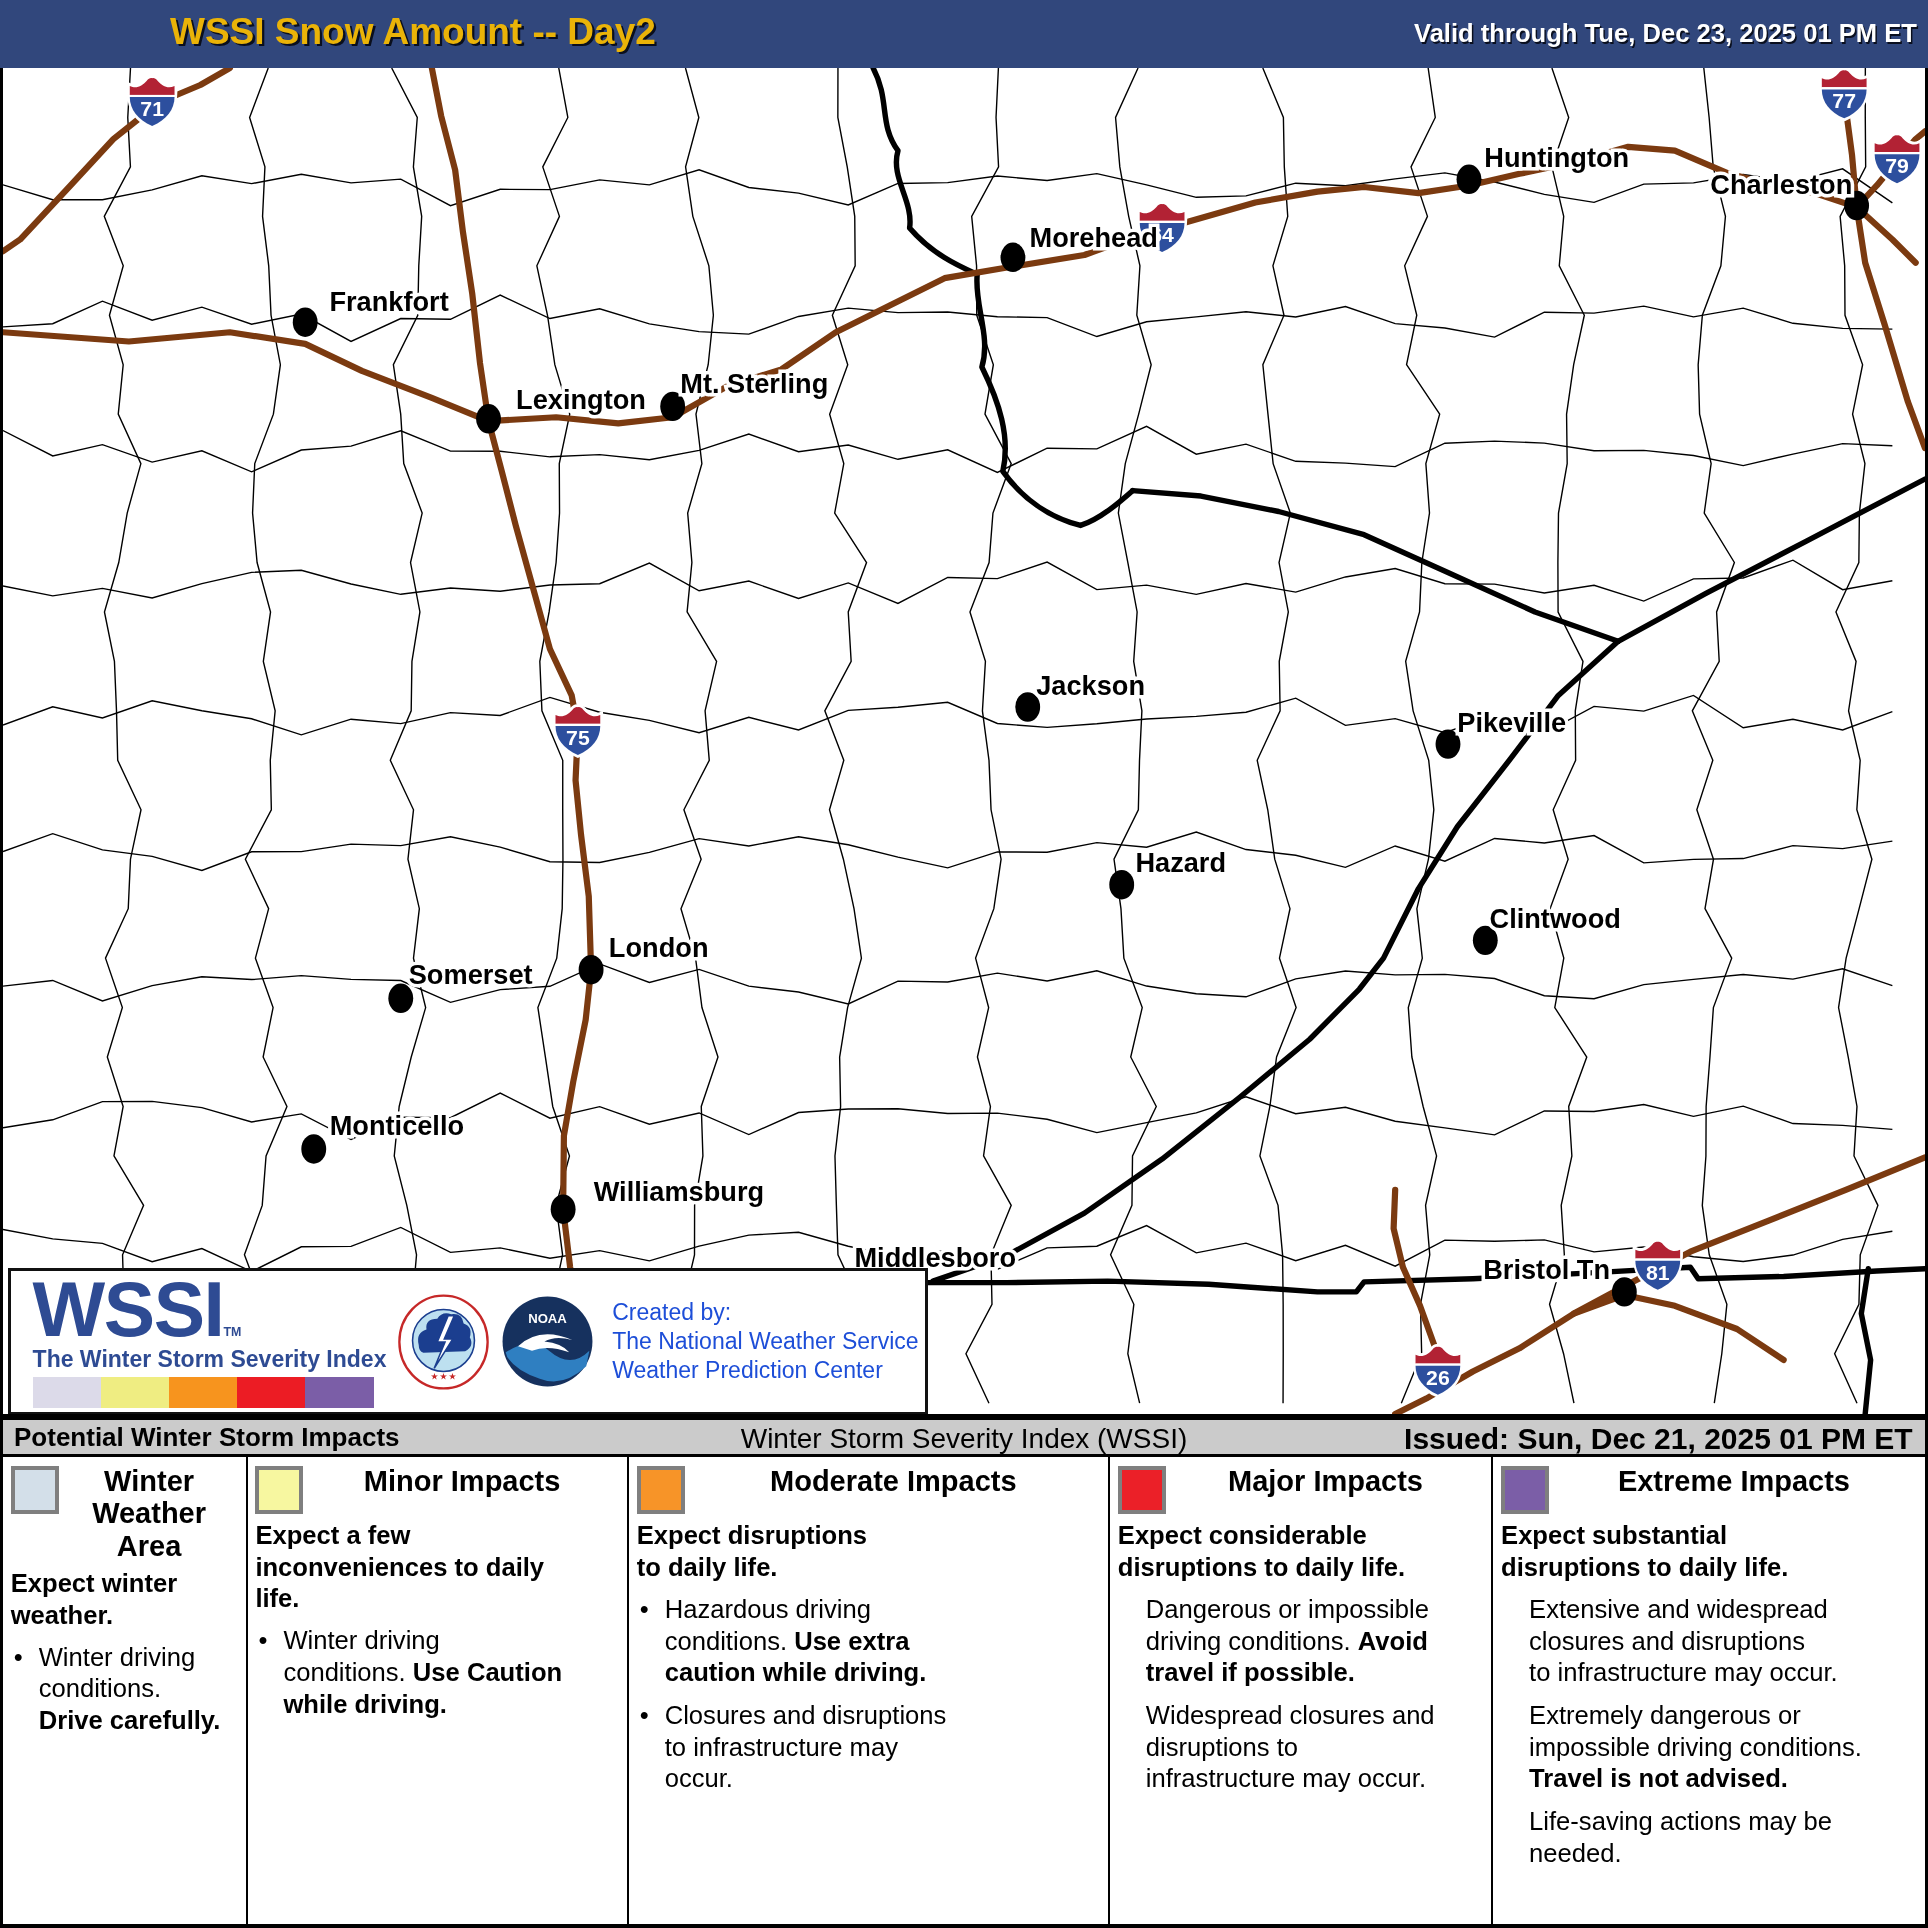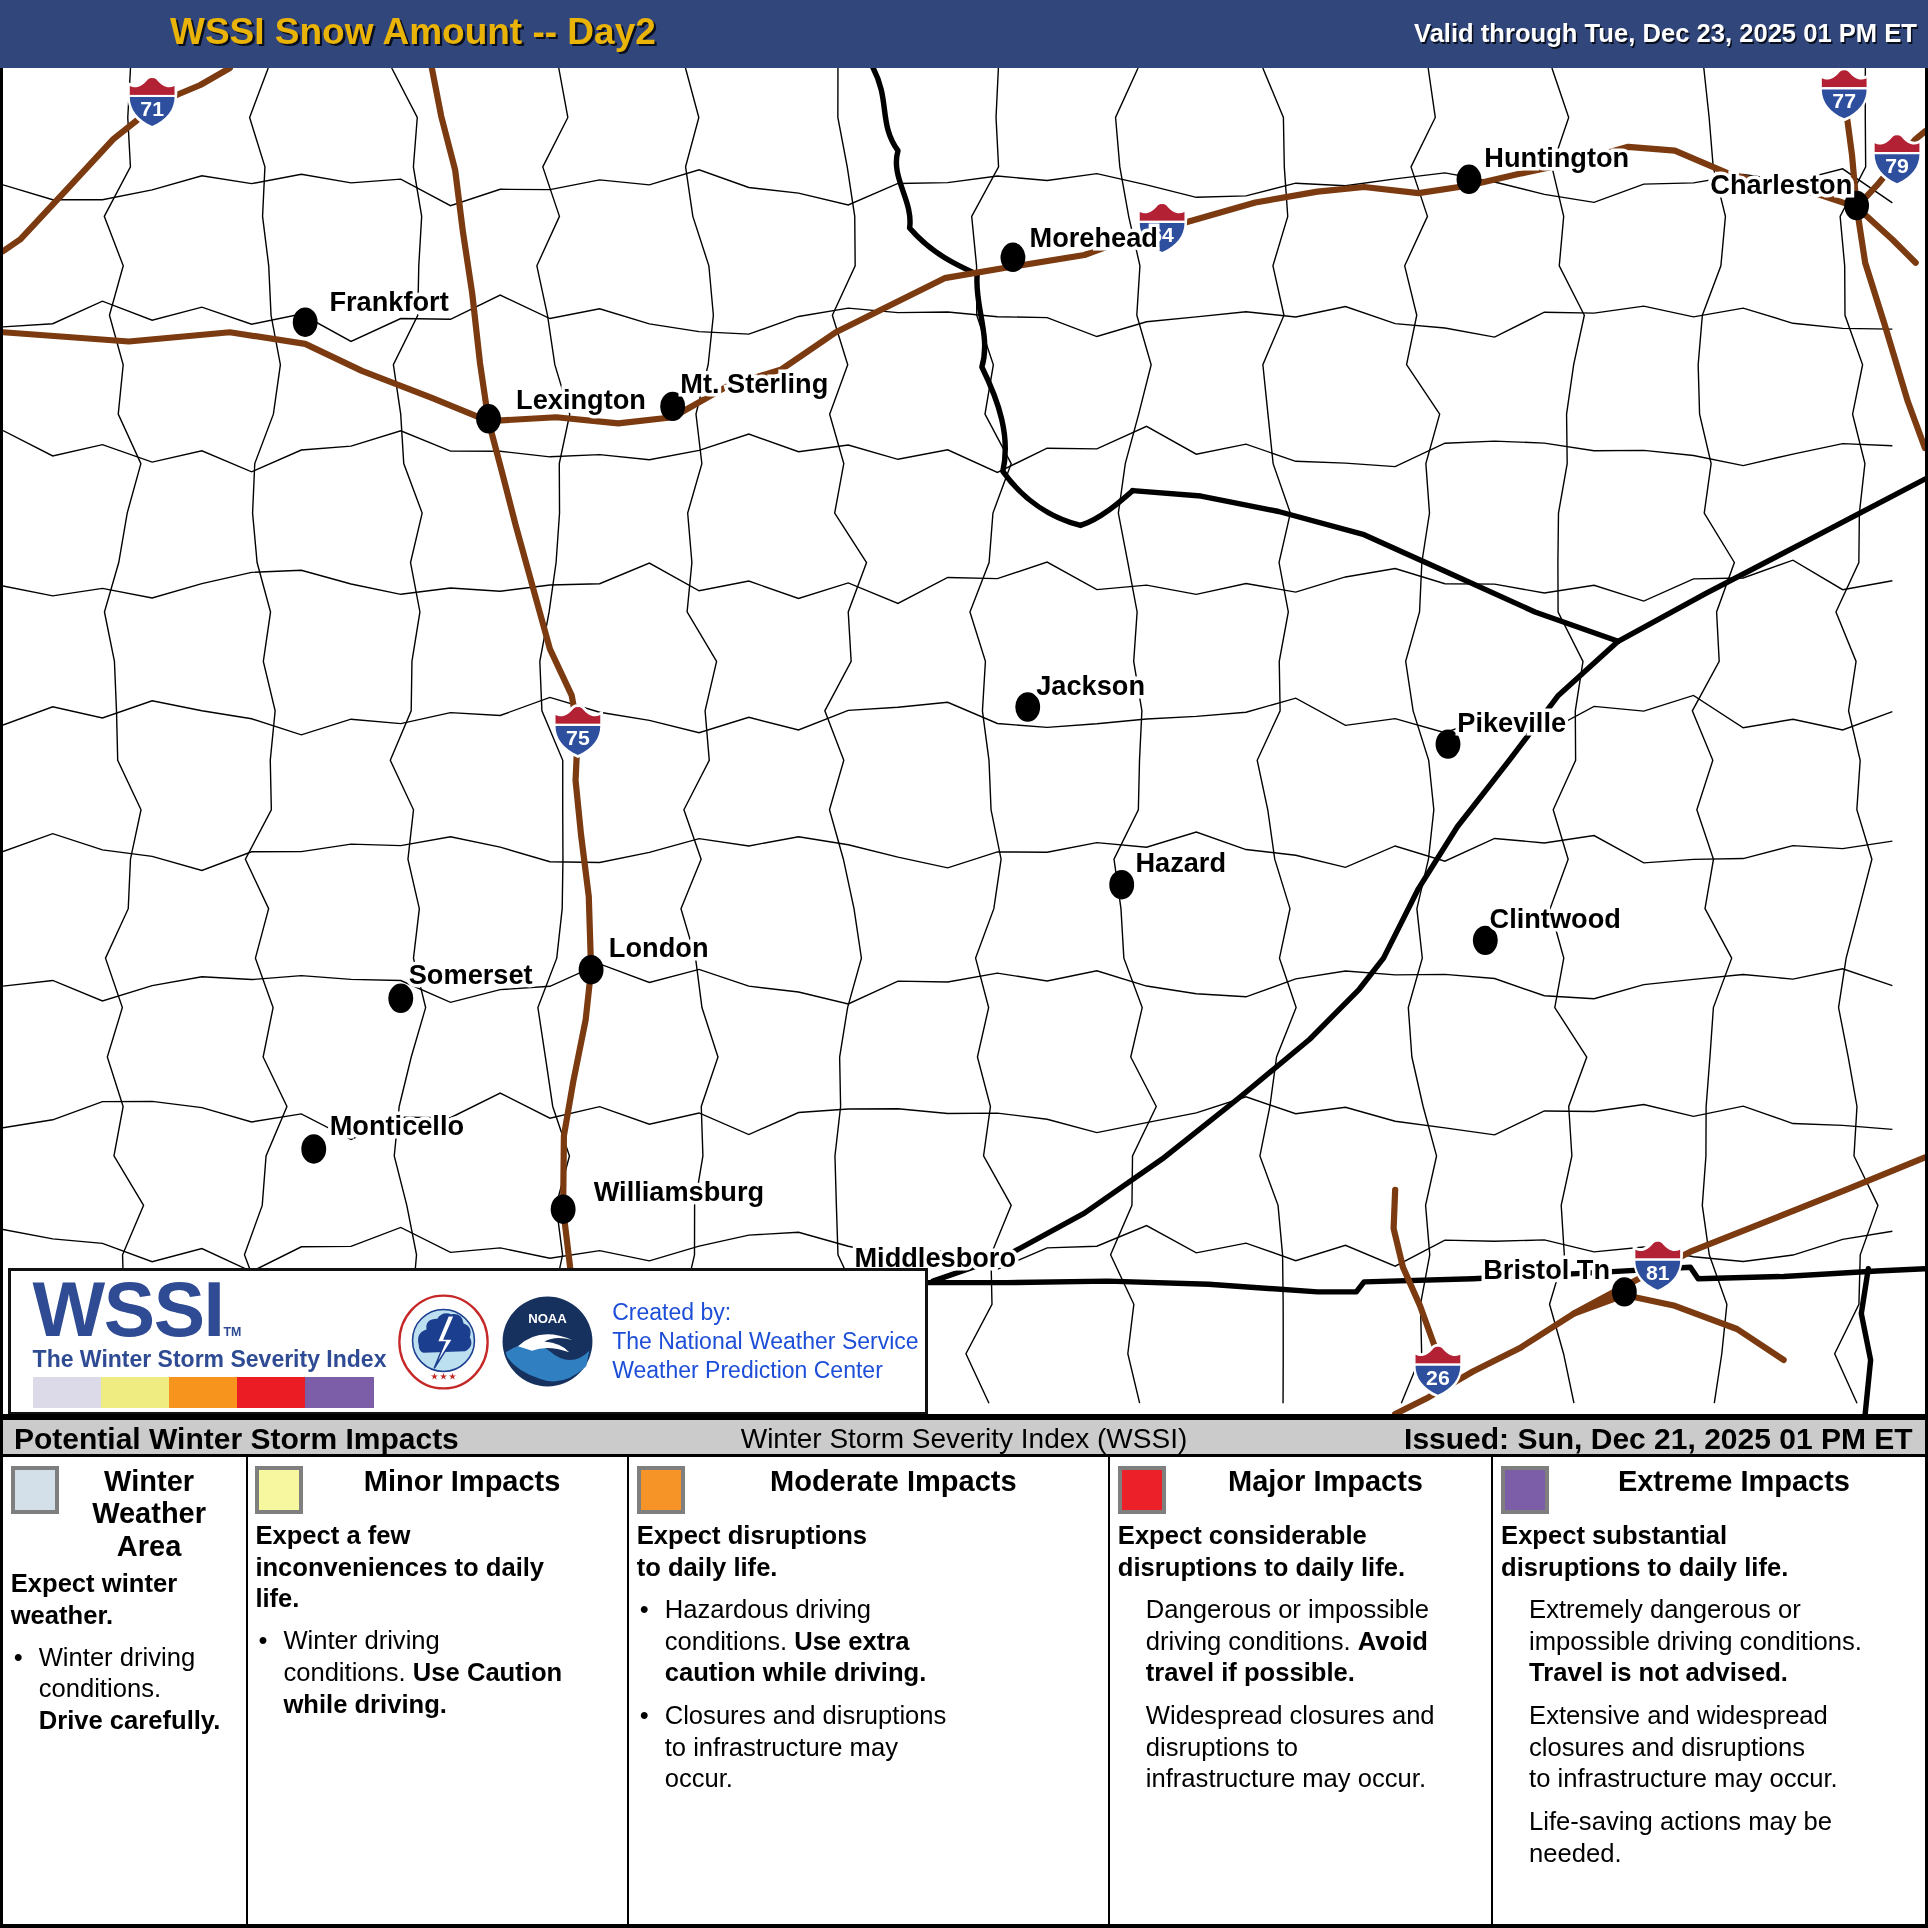--- a/index.html
+++ b/index.html
@@ -30,21 +30,21 @@
   #wssi-word{font-size:77px;font-weight:bold;color:#2E4B93;line-height:0.9;letter-spacing:-1.5px;}
   #wssi-word .tm{font-size:12.4px;letter-spacing:0;vertical-align:baseline;}
   #wssi-sub{font-size:23px;font-weight:bold;color:#2E4B93;margin-top:1.5px;}
   #wssi-strip{display:flex;margin-top:4.6px;width:341px;height:31px;}
   #wssi-strip div{flex:1;}
   #logo-seals{display:flex;align-items:center;gap:11px;}
   #created-by{font-size:23px;color:#1d4ed8;line-height:1.25;padding-left:18.6px;}
   
   #impact-bar{left:0;top:1417px;width:1928px;height:40px;box-sizing:border-box;background:#CBCBCB;
     border-top:3.1px solid #000;border-bottom:3.1px solid #000;border-left:3.1px solid #000;border-right:3.1px solid #000;}
-  #impact-bar .l{position:absolute;left:11px;top:1.5px;font-size:30px;font-weight:bold;color:#000;}
+  #impact-bar .l{position:absolute;left:11px;top:1.5px;font-size:26px;font-weight:bold;color:#000;}
   #impact-bar .c{position:absolute;left:0;right:0;top:3.1px;text-align:center;font-size:28px;color:#000;}
   #impact-bar .r{position:absolute;right:12.4px;top:1.5px;font-size:30px;font-weight:bold;color:#000;}
   
   #legend{left:0;top:1457px;width:1928px;height:471px;box-sizing:border-box;background:#fff;
     border-left:3.1px solid #000;border-right:3.1px solid #000;border-bottom:4.6px solid #000;
     display:flex;}
   .leg-col{box-sizing:border-box;padding:7.7px 6.2px 0 7.7px;}
   .leg-col:not(:last-child){border-right:2.3px solid #000;}
   .leg-head{display:flex;align-items:flex-start;}
   .leg-swatch{width:40px;height:40px;border:4.6px solid #7F7F7F;flex:none;margin-top:1.5px;}
@@ -324,23 +324,23 @@
 disruptions to
 infrastructure may occur.</span></div>
     </div>
     <div class="leg-col" style="width: 445px;">
       <div class="leg-head">
         <div class="leg-swatch" style="background: rgb(123, 94, 167);"></div>
         <div class="leg-title">Extreme Impacts</div>
       </div>
       <div class="leg-intro">Expect substantial
 disruptions to daily life.</div>
+      <div class="leg-item"><span>Extensive and widespread
+closures and disruptions
+to infrastructure may occur.</span></div>
       <div class="leg-item"><span>Extremely dangerous or
 impossible driving conditions.
 </span><span class="bseg">Travel is not advised.</span></div>
-      <div class="leg-item"><span>Extensive and widespread
-closures and disruptions
-to infrastructure may occur.</span></div>
       <div class="leg-item"><span>Life-saving actions may be
 needed.</span></div>
     </div>
   </div>
 
 
 </body></html>

